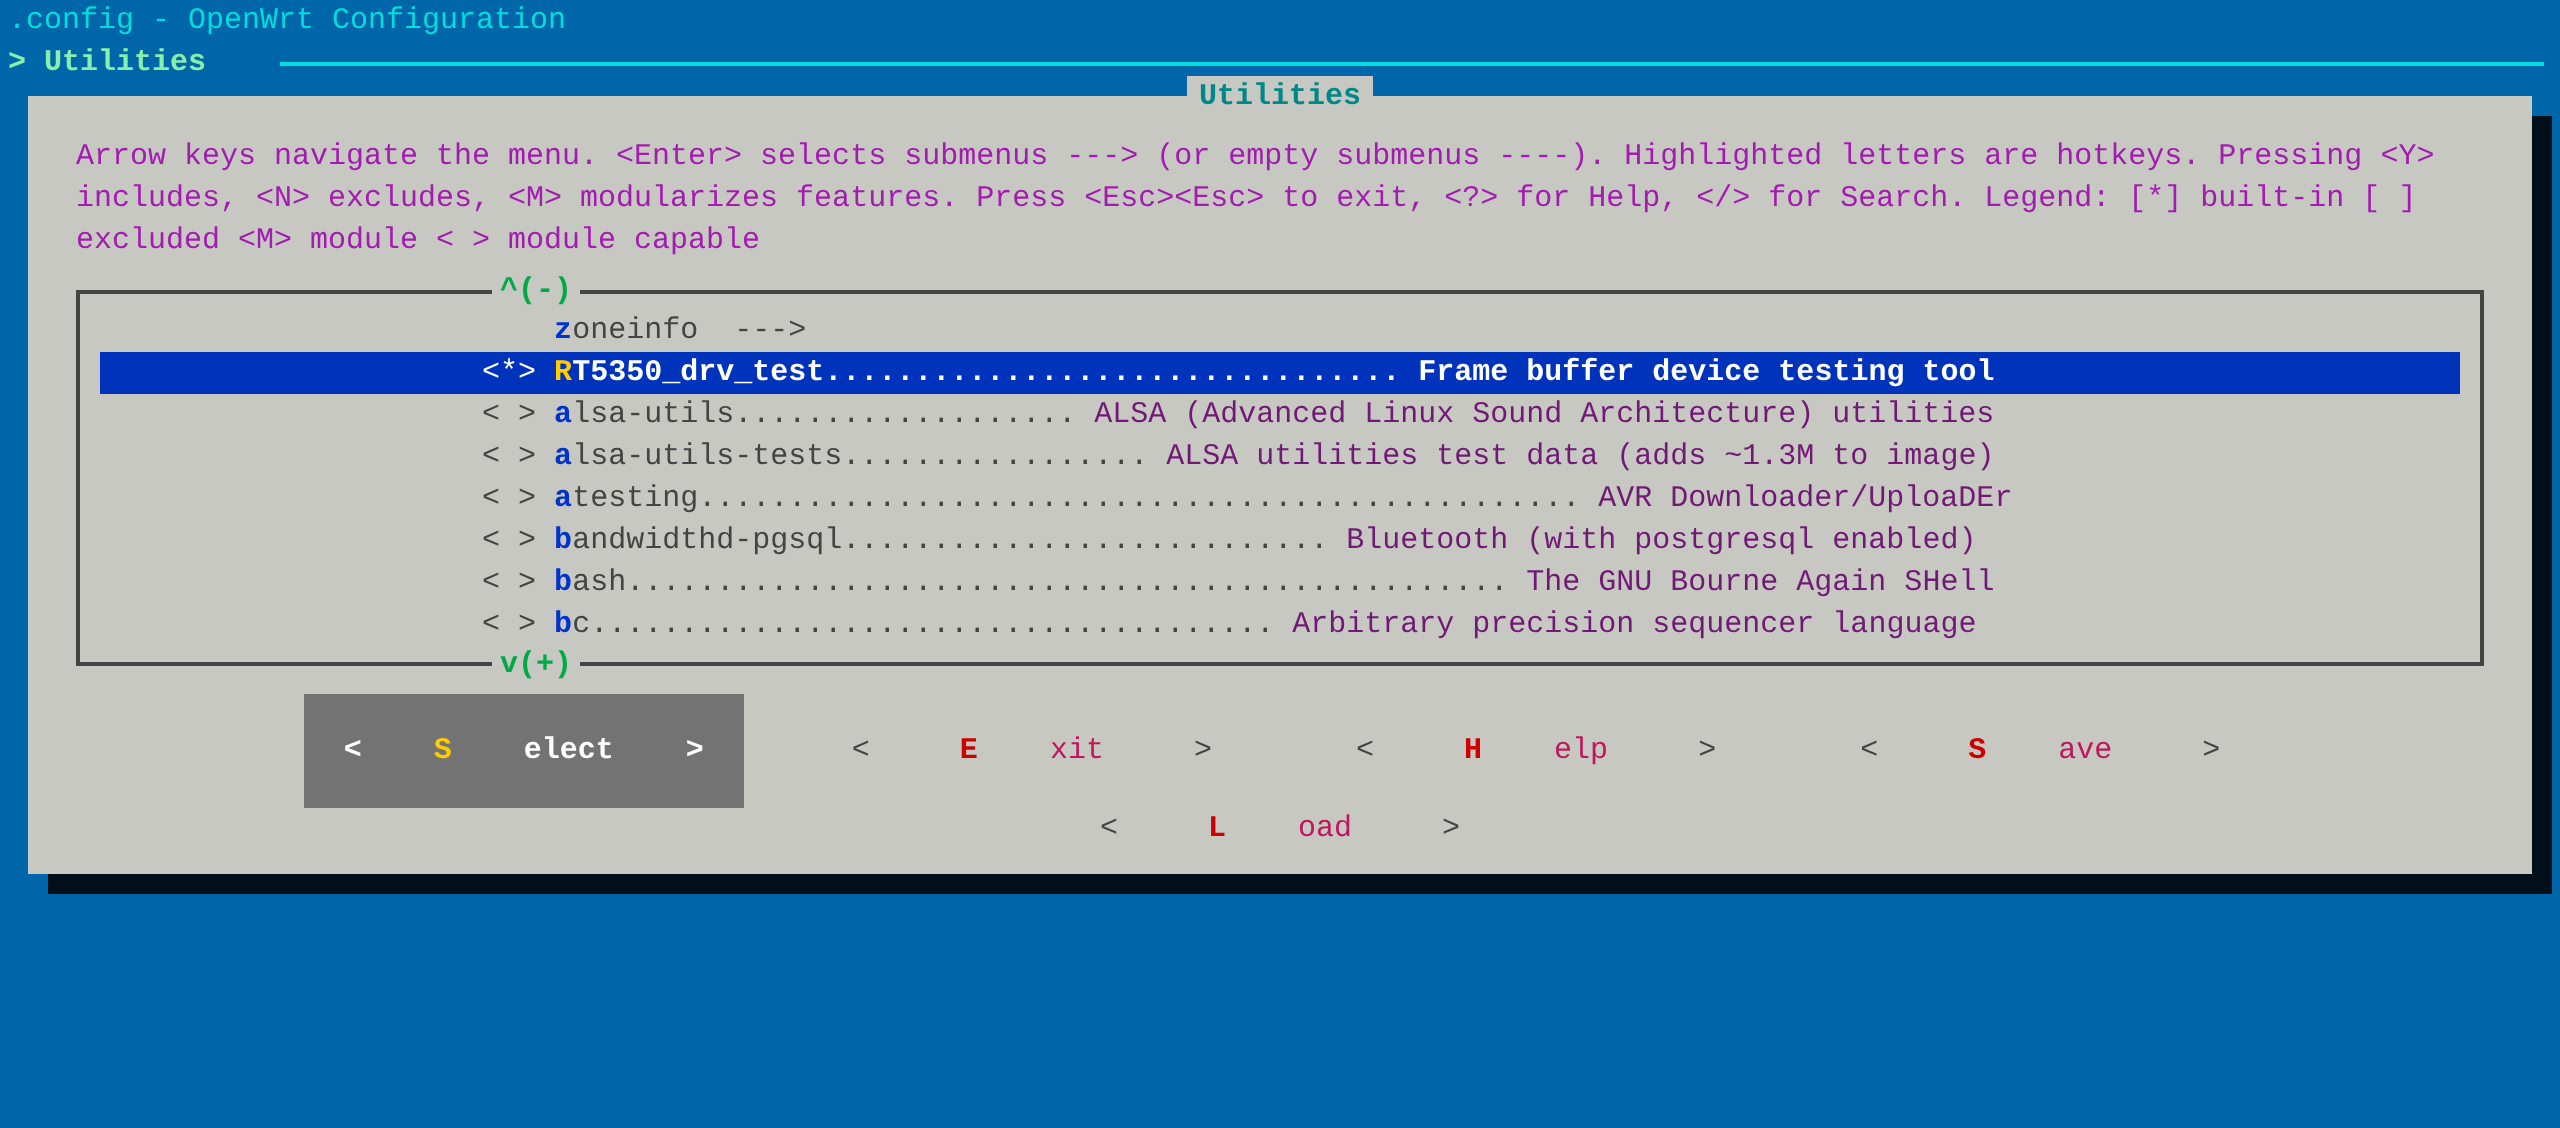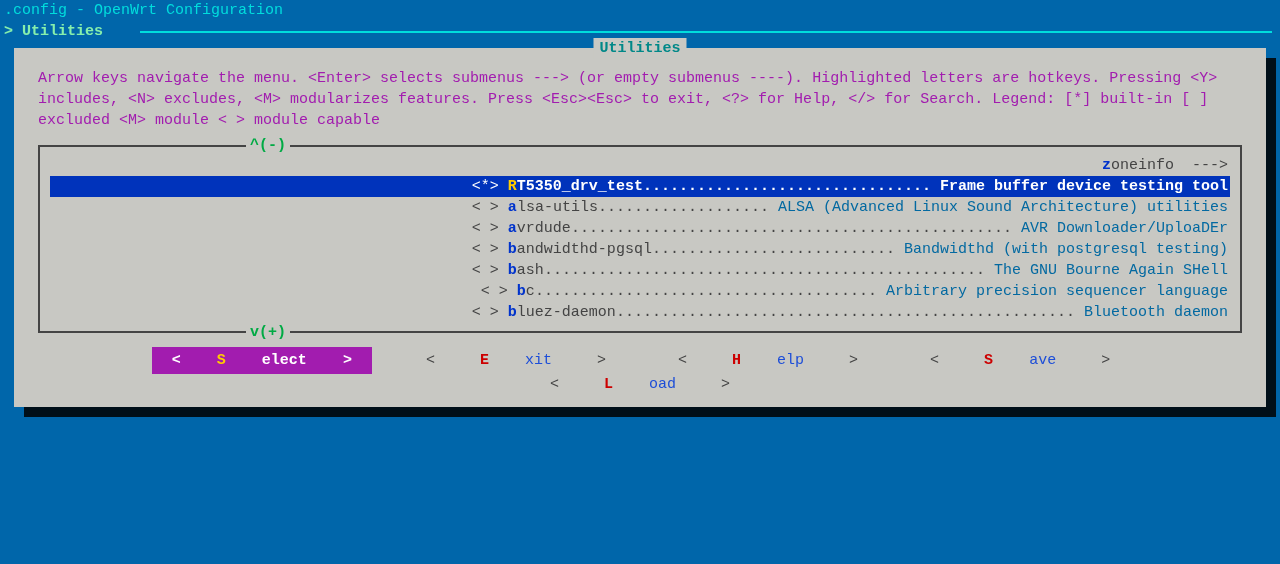--- a/index.html
+++ b/index.html
@@ -67,32 +67,31 @@
     font-weight: bold;
     position: absolute;
     left: 206px;
     background: #c8c8c3;
     padding: 0 4px;
   }
   .scroll-hint.top { top: -12px; }
   .scroll-hint.bottom { bottom: -12px; }
   .menu-list {
     padding: 2px 10px;
-    text-align: right;
   }
   .menu-row {
     white-space: pre;
     color: #444;
     padding: 0 2px;
   }
   .menu-row .state { color: #444; }
   .menu-row .hotkey { color: #0033cc; font-weight: bold; }
   .menu-row .name { color: #444; }
   .menu-row .dots { color: #444; }
-  .menu-row .desc { color: #0369a1; }
+  .menu-row .desc { color: #701a75; }
   .menu-row.selected {
     background: #0033bb;
     color: #fff;
   }
   .menu-row.selected .state { color: #fff; }
   .menu-row.selected .hotkey { color: #ffcc00; font-weight: bold; }
   .menu-row.selected .name,
   .menu-row.selected .dots,
   .menu-row.selected .desc { color: #fff; font-weight: bold; }
   .menu-row.submenu .hotkey { color: #0033cc; font-weight: bold; }
@@ -101,26 +100,26 @@
     padding: 14px 0 4px 0;
   }
   .button-bar span {
     display: inline-block;
     margin: 0 18px;
     color: #444;
     cursor: pointer;
   }
   .button-bar span .br { color: #444; }
   .button-bar span .hk { color: #cc0000; font-weight: bold; }
-  .button-bar span .txt { color: #1d4ed8; }
+  .button-bar span .txt { color: #be185d; }
   .button-bar span.sel {
-    background: #a21caf;
+    background: #737373;
     color: #fff;
     font-weight: bold;
-    padding: 3px 2px;
+    padding: 18px 2px;
   }
   .button-bar span.sel .br,
   .button-bar span.sel .txt { color: #fff; }
   .button-bar span.sel .hk { color: #ffcc00; }
 </style>
 </head>
 <body>
 
 <div class="top-header">.config - OpenWrt Configuration</div>
 <div class="breadcrumb-line">
@@ -131,23 +130,23 @@
   <div class="inner-title">Utilities</div>
 
   <div class="help-text">Arrow keys navigate the menu.  &lt;Enter&gt; selects submenus ---&gt; (or empty submenus ----).  Highlighted letters are hotkeys.  Pressing &lt;Y&gt; includes, &lt;N&gt; excludes, &lt;M&gt; modularizes features.  Press &lt;Esc&gt;&lt;Esc&gt; to exit, &lt;?&gt; for Help, &lt;/&gt; for Search.  Legend: [*] built-in  [ ] excluded  &lt;M&gt; module  &lt; &gt; module capable</div>
 
   <div class="menu-frame">
     <div class="scroll-hint top">^(-)</div>
     <div class="menu-list" id="menu-list">
         <div class="menu-row submenu">                     <span class="state">    </span><span class="hotkey">z</span><span class="name">oneinfo  ---&gt;</span></div>
         <div class="menu-row selected">                     <span class="state">&lt;*&gt; </span><span class="hotkey">R</span><span class="name">T5350_drv_test</span><span class="dots">................................ </span><span class="desc">Frame buffer device testing tool</span></div>
         <div class="menu-row">                     <span class="state">&lt; &gt; </span><span class="hotkey">a</span><span class="name">lsa-utils</span><span class="dots">................... </span><span class="desc">ALSA (Advanced Linux Sound Architecture) utilities</span></div>
-        <div class="menu-row">                     <span class="state">&lt; &gt; </span><span class="hotkey">a</span><span class="name">vrdude</span><span class="dots">................................................. </span><span class="desc">AVR Downloader/UploaDEr</span></div>
-        <div class="menu-row">                     <span class="state">&lt; &gt; </span><span class="hotkey">b</span><span class="name">andwidthd-pgsql</span><span class="dots">........................... </span><span class="desc">Bandwidthd (with postgresql testing)</span></div>
+        <div class="menu-row">                     <span class="state">&lt; &gt; </span><span class="hotkey">a</span><span class="name">lsa-utils-tests</span><span class="dots">................. </span><span class="desc">ALSA utilities test data (adds ~1.3M to image)</span></div>
+        <div class="menu-row">                     <span class="state">&lt; &gt; </span><span class="hotkey">a</span><span class="name">testing</span><span class="dots">................................................. </span><span class="desc">AVR Downloader/UploaDEr</span></div>
+        <div class="menu-row">                     <span class="state">&lt; &gt; </span><span class="hotkey">b</span><span class="name">andwidthd-pgsql</span><span class="dots">........................... </span><span class="desc">Bluetooth (with postgresql enabled)</span></div>
         <div class="menu-row">                     <span class="state">&lt; &gt; </span><span class="hotkey">b</span><span class="name">ash</span><span class="dots">................................................. </span><span class="desc">The GNU Bourne Again SHell</span></div>
         <div class="menu-row">                     <span class="state">&lt; &gt; </span><span class="hotkey">b</span><span class="name">c</span><span class="dots">...................................... </span><span class="desc">Arbitrary precision sequencer language</span></div>
-        <div class="menu-row">                     <span class="state">&lt; &gt; </span><span class="hotkey">b</span><span class="name">luez-daemon</span><span class="dots">................................................... </span><span class="desc">Bluetooth daemon</span></div>
       </div>
     <div class="scroll-hint bottom">v(+)</div>
   </div>
 
   <div class="button-bar" id="button-bar"><span class="sel"><span class="br">&lt;</span><span class="hk">S</span><span class="txt">elect</span><span class="br">&gt;</span></span><span><span class="br">&lt;</span> <span class="hk">E</span><span class="txt">xit</span> <span class="br">&gt;</span></span><span><span class="br">&lt;</span> <span class="hk">H</span><span class="txt">elp</span> <span class="br">&gt;</span></span><span><span class="br">&lt;</span> <span class="hk">S</span><span class="txt">ave</span> <span class="br">&gt;</span></span><span><span class="br">&lt;</span> <span class="hk">L</span><span class="txt">oad</span> <span class="br">&gt;</span></span></div>
 </div>
 
 </body></html>

